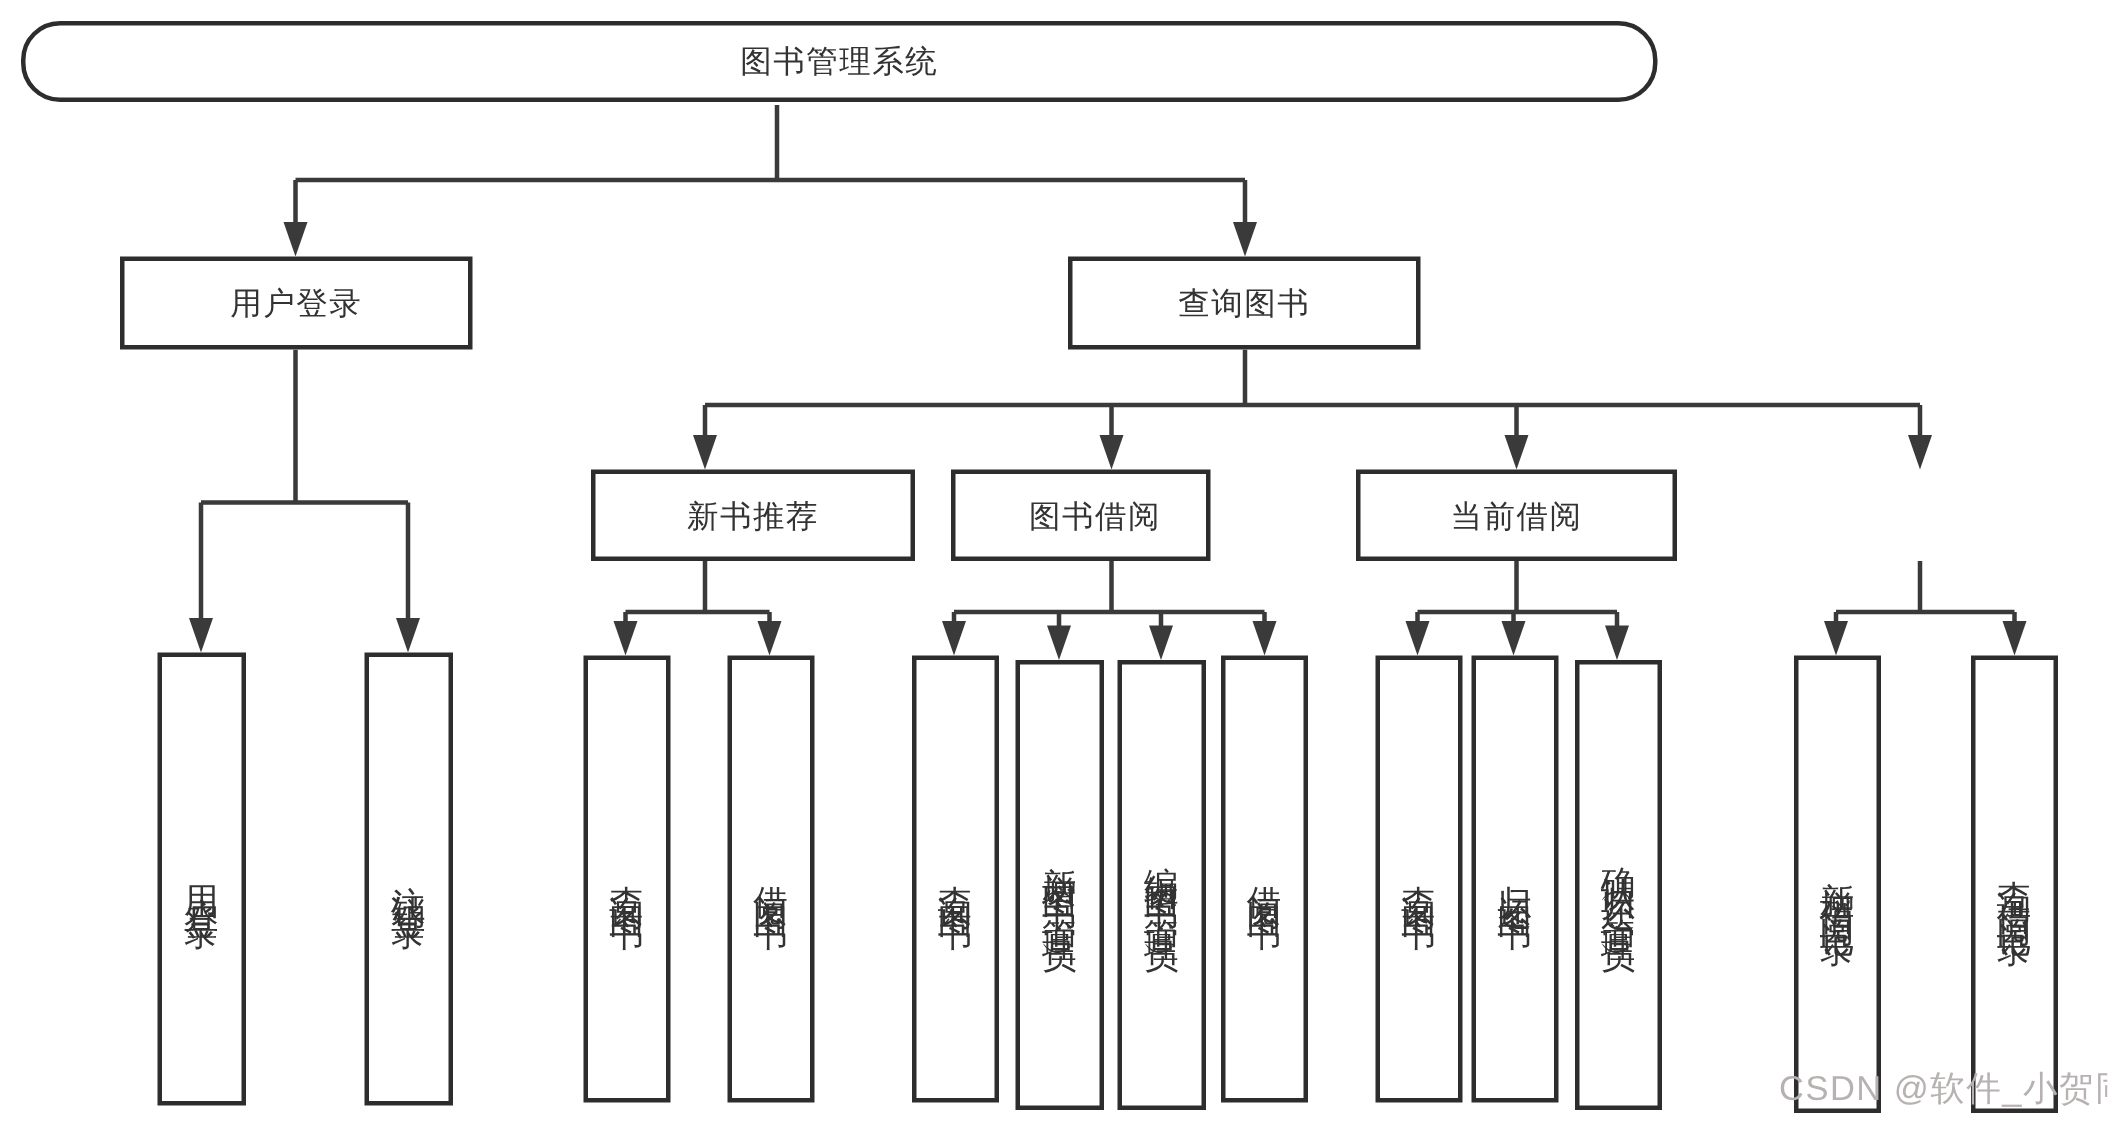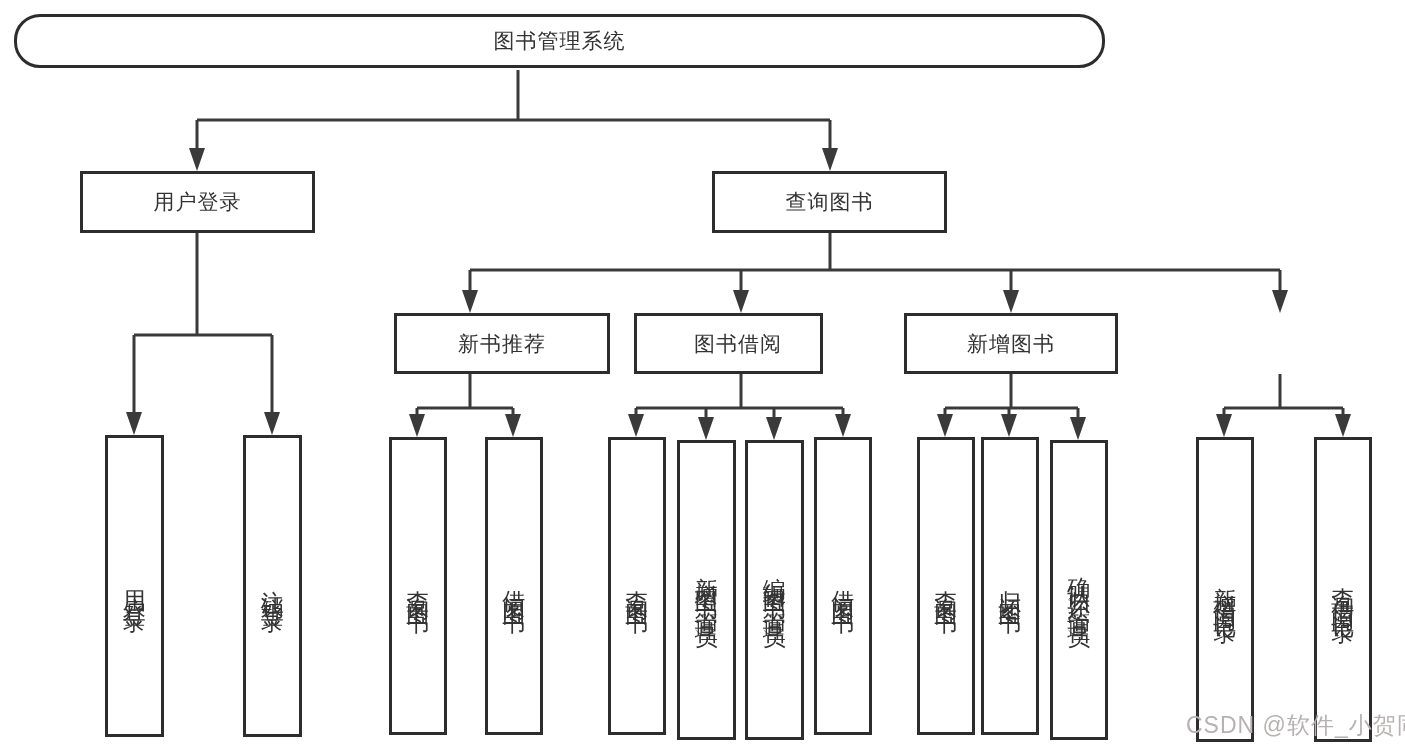--- a/index.html
+++ b/index.html
@@ -79,22 +79,22 @@
       <polygon points="1335,414 1351,414 1343,437"></polygon>
     </g>
   </svg>
 
   <div class="box" style="left:14px; top:14px; width:1091px; height:54px;border-radius:26px;">图书管理系统</div>
 
   <div class="box" style="left:80px; top:171px; width:235px; height:62px;">用户登录</div>
   <div class="box" style="left:712px; top:171px; width:235px; height:62px;">查询图书</div>
 
   <div class="box" style="left:362px; top:313px; width:216px; height:61px;margin-left:32px;">新书推荐</div>
-  <div class="box" style="left:634px; top:313px; width:189px; height:61px;padding-left:19px;">图书借阅</div>
-  <div class="box" style="left:904px; top:313px; width:214px; height:61px;">新增图书</div>
+  <div class="box" style="left:634px; top:313px; width:173px; height:61px;padding-left:19px;">图书借阅</div>
+  <div class="box" style="left:904px; top:313px; width:214px; height:61px;">当前借阅</div>
 
   <div class="box vbox" style="left:105px; top:435px; width:59px; height:302px;">用户登录</div>
   <div class="box vbox" style="left:243px; top:435px; width:59px; height:302px;">注销登录</div>
 
   <div class="box vbox" style="left:389px; top:437px; width:58px; height:298px;">查询图书</div>
   <div class="box vbox" style="left:485px; top:437px; width:58px; height:298px;">借阅图书</div>
 
   <div class="box vbox" style="left:608px; top:437px; width:58px; height:298px;">查询图书</div>
   <div class="box vbox" style="left:677px; top:440px; width:59px; height:300px;">新增图书（管理员）</div>
   <div class="box vbox" style="left:745px; top:440px; width:59px; height:300px;">编辑图书（管理员）</div>

